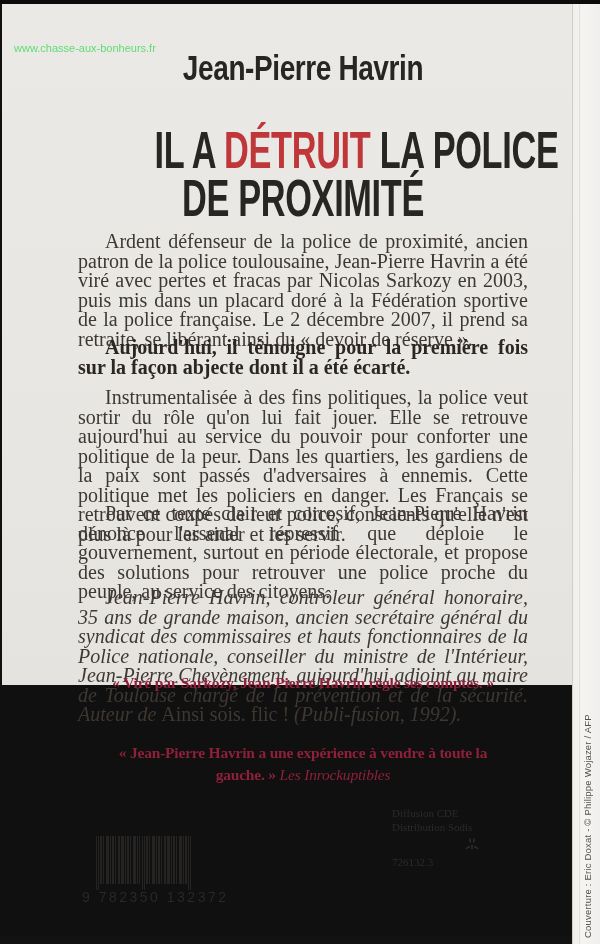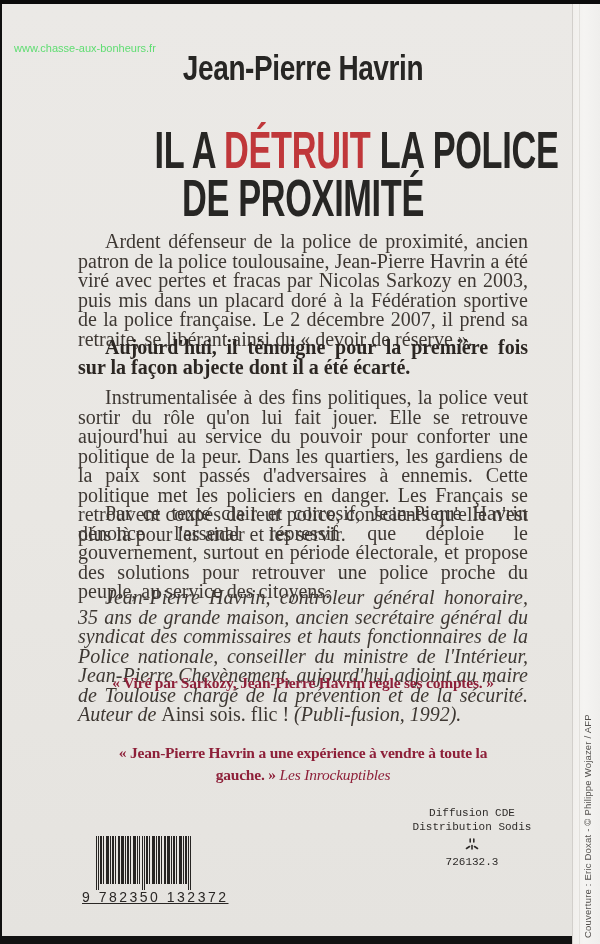--- a/index.html
+++ b/index.html
@@ -4,21 +4,21 @@
 <style>
   html,body{margin:0;padding:0;}
   body{
     width:600px;height:944px;position:relative;overflow:hidden;
     background:#101010;
     font-family:"Liberation Serif", serif;
   }
   .photo{position:absolute;inset:0;}
   .top-bar{position:absolute;left:0;top:0;width:600px;height:4px;background:#0b0b0b;}
   .cover{
-    position:absolute;left:2px;top:4px;width:570px;height:932px;
+    position:absolute;left:2px;top:4px;width:570px;height:681px;
     background:linear-gradient(180deg,#ebe9e6 0%,#e9e7e3 55%,#e5e3df 100%);
   }
   .page-edge{
     position:absolute;left:572px;top:4px;width:28px;height:940px;
     background:linear-gradient(90deg,#f1efec 0%,#f5f4f2 40%,#efeeec 100%);
     border-left:1px solid #d2cfcb;
   }
   .page-edge::after{
     content:"";position:absolute;left:6px;top:0;width:1px;height:100%;background:#e2e0dc;
   }
@@ -51,33 +51,33 @@
   .quote{
     position:absolute;left:-10px;width:470px;text-align:center;
     color:var(--quote-red,#8e2039);
     font-size:15.5px;line-height:22px;letter-spacing:-0.2px;
   }
   .quote .q-text{font-weight:bold;}
   .quote .q-source{font-style:italic;font-weight:normal;}
   .quote.one-line .q-text{white-space:nowrap;}
   .quote.wrap2{left:15px;width:420px;}
   .dist-block{
-    position:absolute;left:390px;top:802px;width:160px;text-align:center;
-    font-family:Liberation Mono, monospace;color:#2e2b29;
+    position:absolute;left:390px;top:802px;width:160px;text-align:left;
+    font-family:Liberation Serif, serif;color:#2e2b29;
   }
   .dist-line{font-size:11px;line-height:14px;}
   .pub-logo{display:block;margin:4px auto 2px auto;}
   .ref-line{font-size:11px;line-height:17px;}
   .barcode{
     position:absolute;left:80px;top:832px;width:124px;text-align:center;
   }
   .barcode svg{display:block;margin:0 auto;}
   .barcode-number{
     font-family:"Liberation Sans",sans-serif;font-size:14px;color:#2a2725;
-    letter-spacing:2.5px;margin-top:-1px;white-space:nowrap;text-decoration:underline;
+    letter-spacing:2.5px;margin-top:-1px;white-space:nowrap;
   }
   .edge-caption{
     position:absolute;left:582px;top:938px;width:345px;
     transform:rotate(-90deg);transform-origin:0 0;
     font-family:"Liberation Sans",sans-serif;font-size:9.5px;color:#53504d;
     letter-spacing:0.2px;white-space:nowrap;
   }
   .bottom-shadow{position:absolute;left:0;top:936px;width:572px;height:8px;background:#121212;}
 </style>
 </head>

